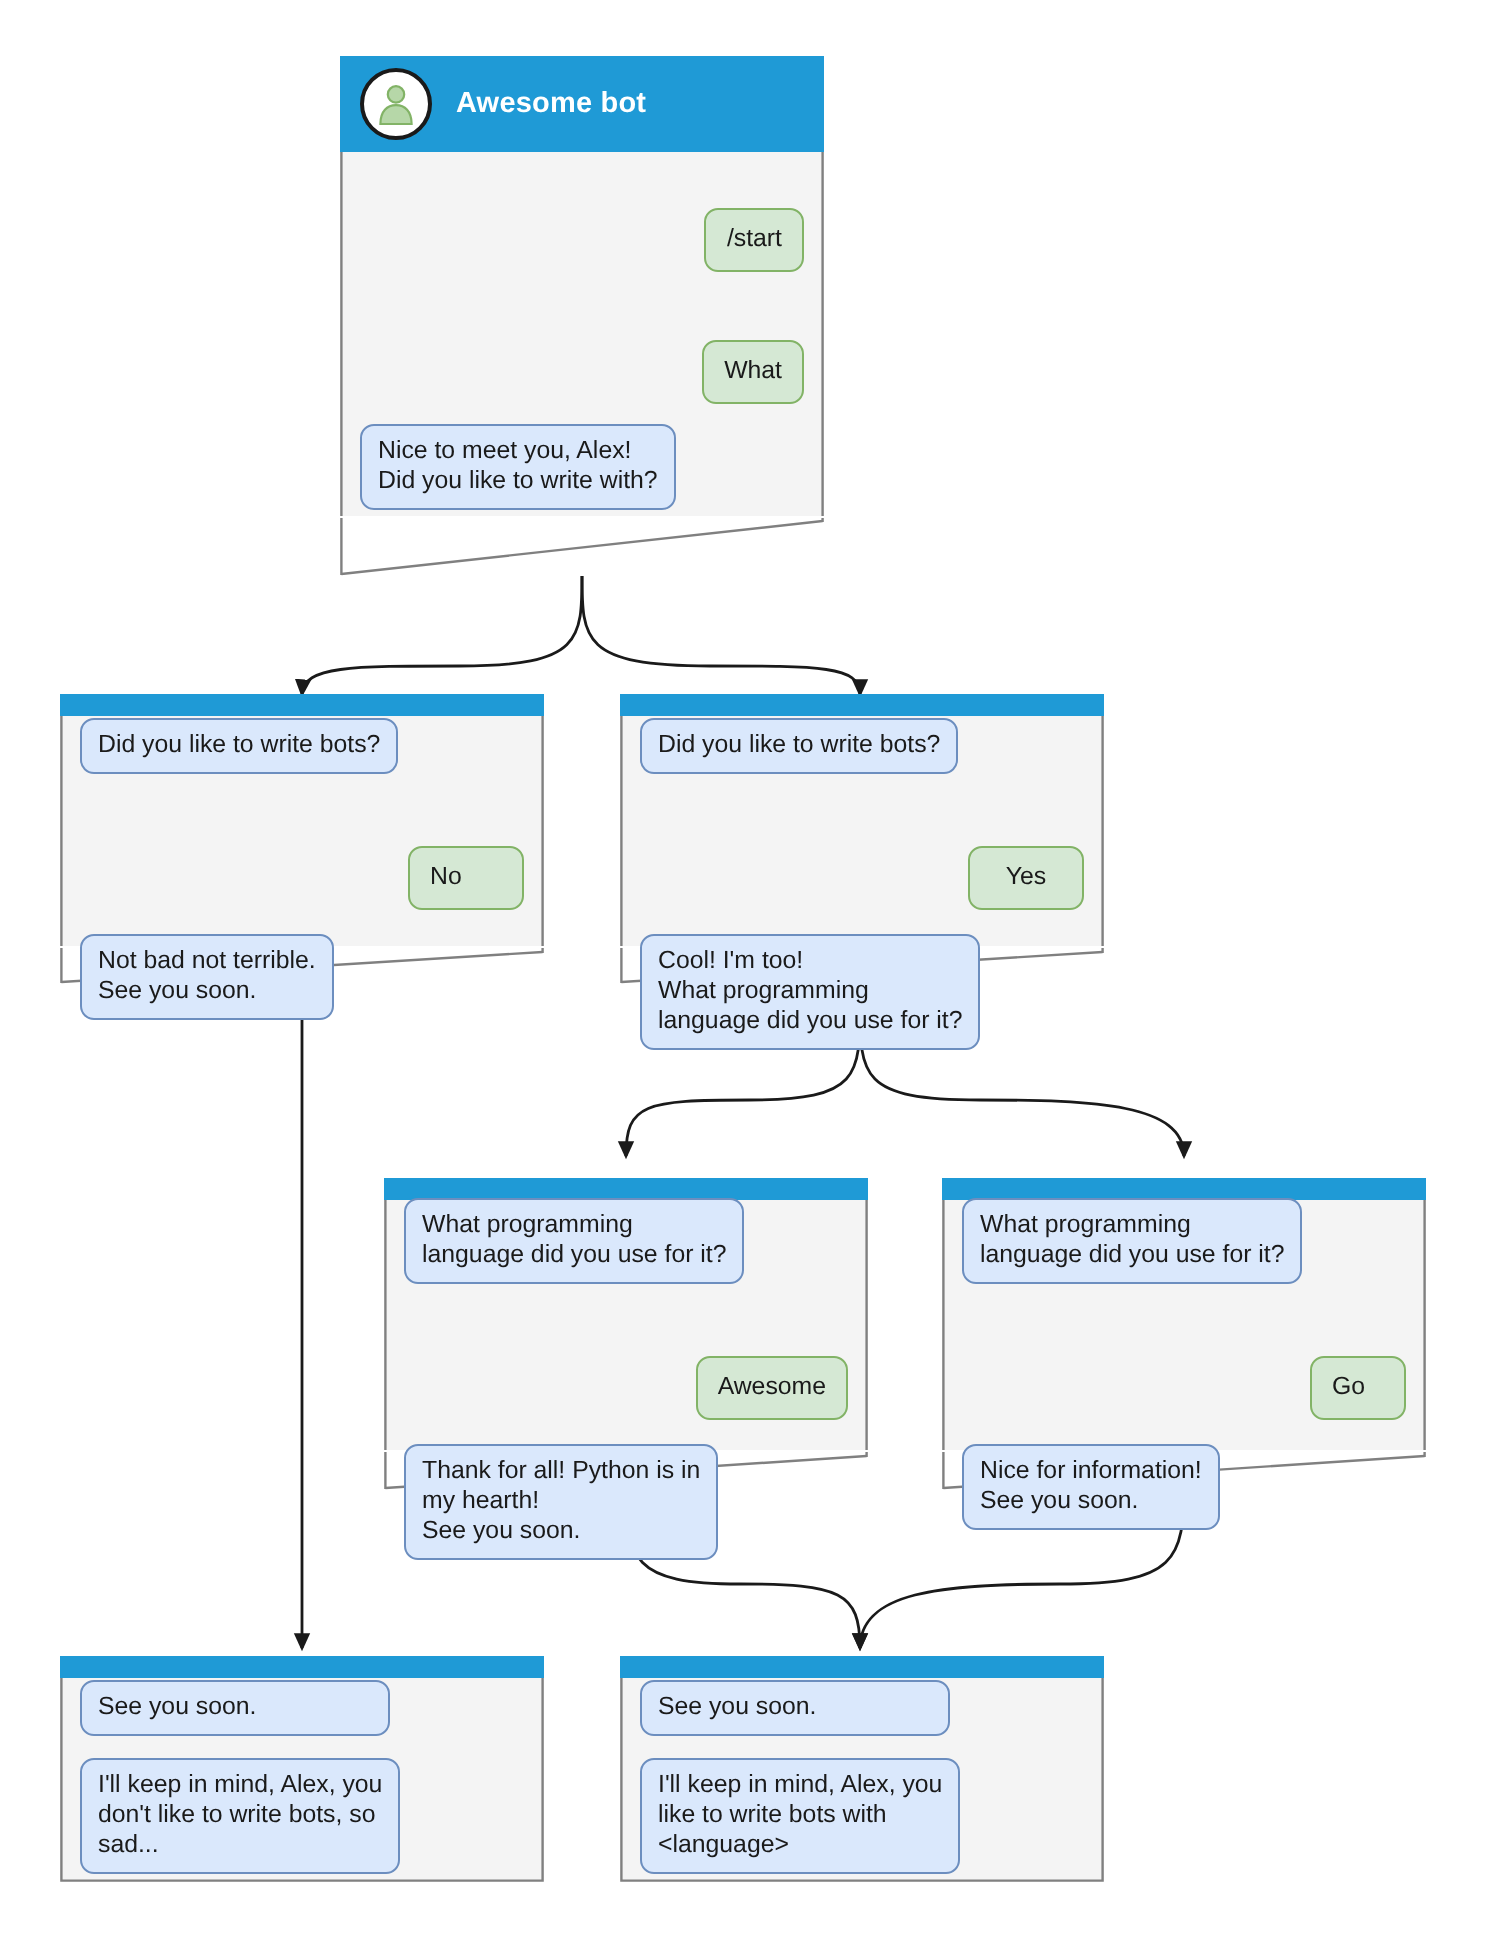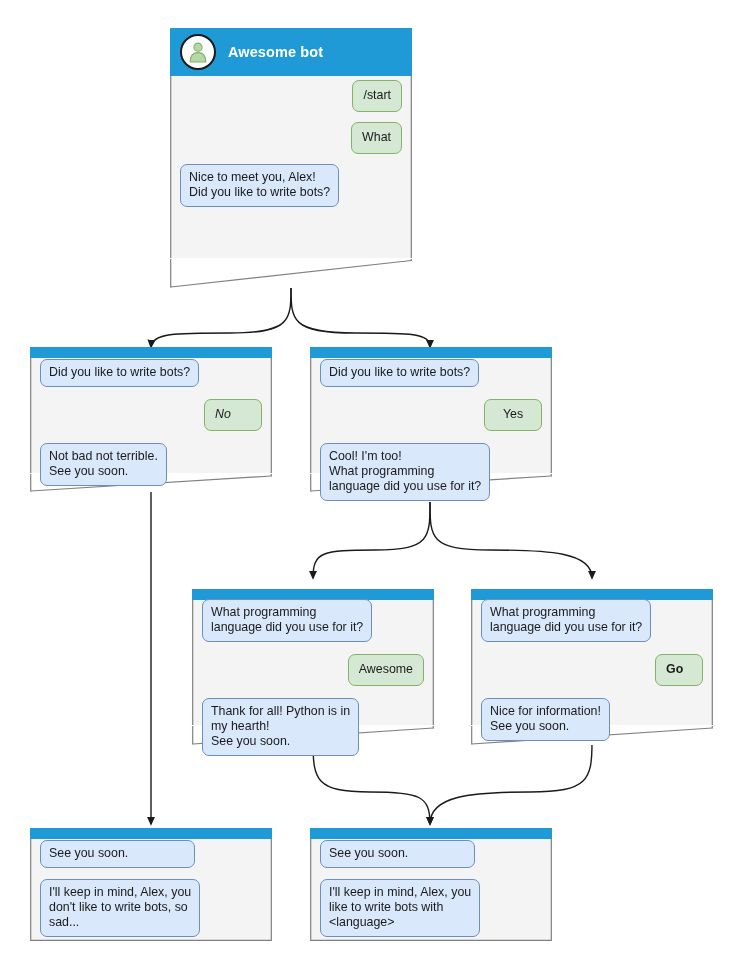--- a/index.html
+++ b/index.html
@@ -115,20 +115,21 @@
     align-self: flex-start;
     background: #dae8fc;
     border: 1px solid #6c8ebf;
   }
   .bubble.user {
     align-self: flex-end;
     background: #d5e8d4;
     border: 1px solid #82b366;
     text-align: left;
     padding: 7px 10px 8px 10px;
+    margin-top: 24px;
   }
 </style>
 </head>
 <body>
 
 <div id="canvas">
 
   <svg class="edges" viewBox="0 0 743 971" width="743" height="971">
     <defs>
       <marker id="arrow" viewBox="0 0 12 12" refX="9" refY="6" markerWidth="7" markerHeight="7" orient="auto-start-reverse">
@@ -172,41 +173,41 @@
             <path d="M 4.2,22 C 4.2,15.6 7.6,12.6 12,12.6 C 16.4,12.6 19.8,15.6 19.8,22 Z" fill="#b6d7a8" stroke="#82b366" stroke-width="1.1"></path>
           </svg>
         </div>
         <div class="header-title">Awesome bot</div>
       </div>
 
       <div class="msgs" style="top:52px; gap:10px;">
         <div class="bubble user">/start</div>
         <div class="bubble user">What</div>
         <div class="bubble bot">Nice to meet you, Alex!
-Did you like to write bots?</div>
+Did you like to write with?</div>
       </div>
     </div>
   </div>
 
   <div class="card" style="left:30px; top:347px; width:242px; height:145px;">
     <svg class="card-shape" viewBox="0 0 242 145" preserveAspectRatio="none">
       <path d="M 0.7,0.7 L 241.3,0.7 L 241.3,145 L 0.7,145 Z" fill="#f4f4f4" stroke="#808080" stroke-width="1.2"></path>
     </svg>
     <svg class="card-shape" viewBox="0 0 242 145" preserveAspectRatio="none" style="z-index:3;">
       <path d="M 0,126 L 242,126 L 242,146 L 0,146 Z" fill="#ffffff" stroke="none"></path>
       <path d="M 0.7,144 L 241.3,129" fill="none" stroke="#808080" stroke-width="1.2"></path>
       <path d="M 0.7,127 L 0.7,144.5" fill="none" stroke="#808080" stroke-width="1.2"></path>
       <path d="M 241.3,127 L 241.3,129.5" fill="none" stroke="#808080" stroke-width="1.2"></path>
     </svg>
 
     <div class="card-inner" style="z-index:4;">
       <div class="card-header thin"></div>
       <div class="msgs" style="top:12px; gap:12px;">
         <div class="bubble bot">Did you like to write bots?</div>
-        <div class="bubble user" style="min-width:58px; text-align:left;font-style:italic;">No</div>
+        <div class="bubble user" style="min-width:58px; text-align:left;">No</div>
         <div class="bubble bot">Not bad not terrible.
 See you soon.</div>
       </div>
     </div>
   </div>
 
   <div class="card" style="left:310px; top:347px; width:242px; height:145px;">
     <svg class="card-shape" viewBox="0 0 242 145" preserveAspectRatio="none">
       <path d="M 0.7,0.7 L 241.3,0.7 L 241.3,145 L 0.7,145 Z" fill="#f4f4f4" stroke="#808080" stroke-width="1.2"></path>
     </svg>
@@ -262,21 +263,21 @@
       <path d="M 0.7,155 L 241.3,139" fill="none" stroke="#808080" stroke-width="1.2"></path>
       <path d="M 0.7,137 L 0.7,155.5" fill="none" stroke="#808080" stroke-width="1.2"></path>
       <path d="M 241.3,137 L 241.3,139.5" fill="none" stroke="#808080" stroke-width="1.2"></path>
     </svg>
 
     <div class="card-inner" style="z-index:4;">
       <div class="card-header thin"></div>
       <div class="msgs" style="top:10px; gap:12px;">
         <div class="bubble bot">What programming
 language did you use for it?</div>
-        <div class="bubble user" style="min-width:48px; text-align:left;font-weight:bold;">Go</div>
+        <div class="bubble user" style="min-width:48px; text-align:left;">Go</div>
         <div class="bubble bot">Nice for information!
 See you soon.</div>
       </div>
     </div>
   </div>
 
   <div class="card" style="left:30px; top:828px; width:242px; height:113px;">
     <svg class="card-shape" viewBox="0 0 242 113" preserveAspectRatio="none">
       <path d="M 0.7,0.7 L 241.3,0.7 L 241.3,112.3 L 0.7,112.3 Z" fill="#f4f4f4" stroke="#808080" stroke-width="1.2"></path>
     </svg>

